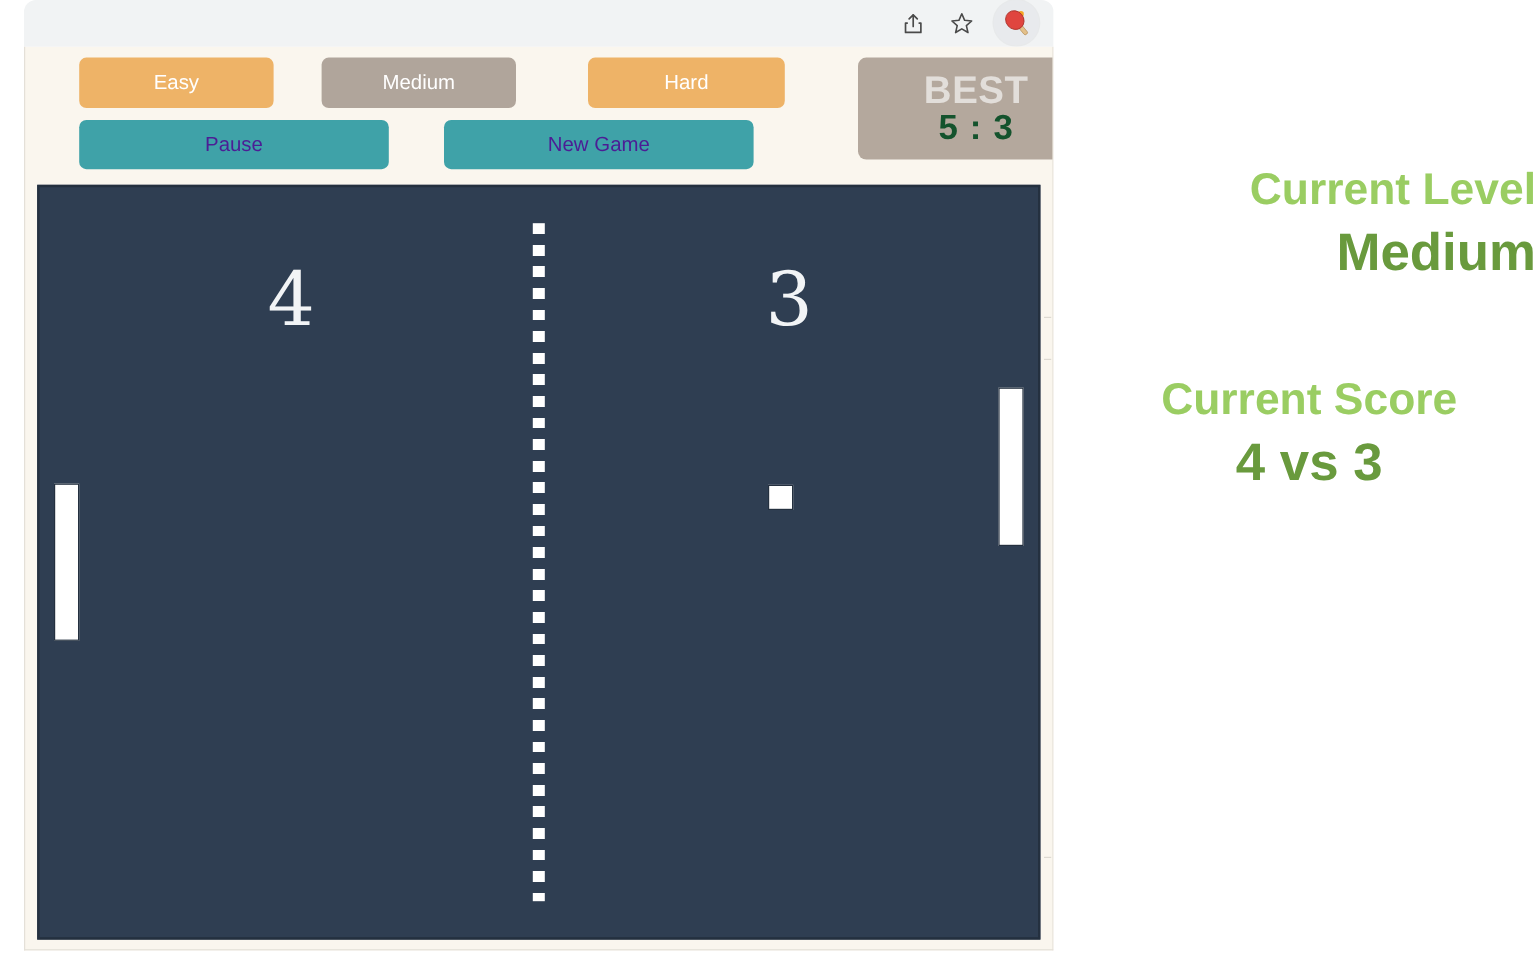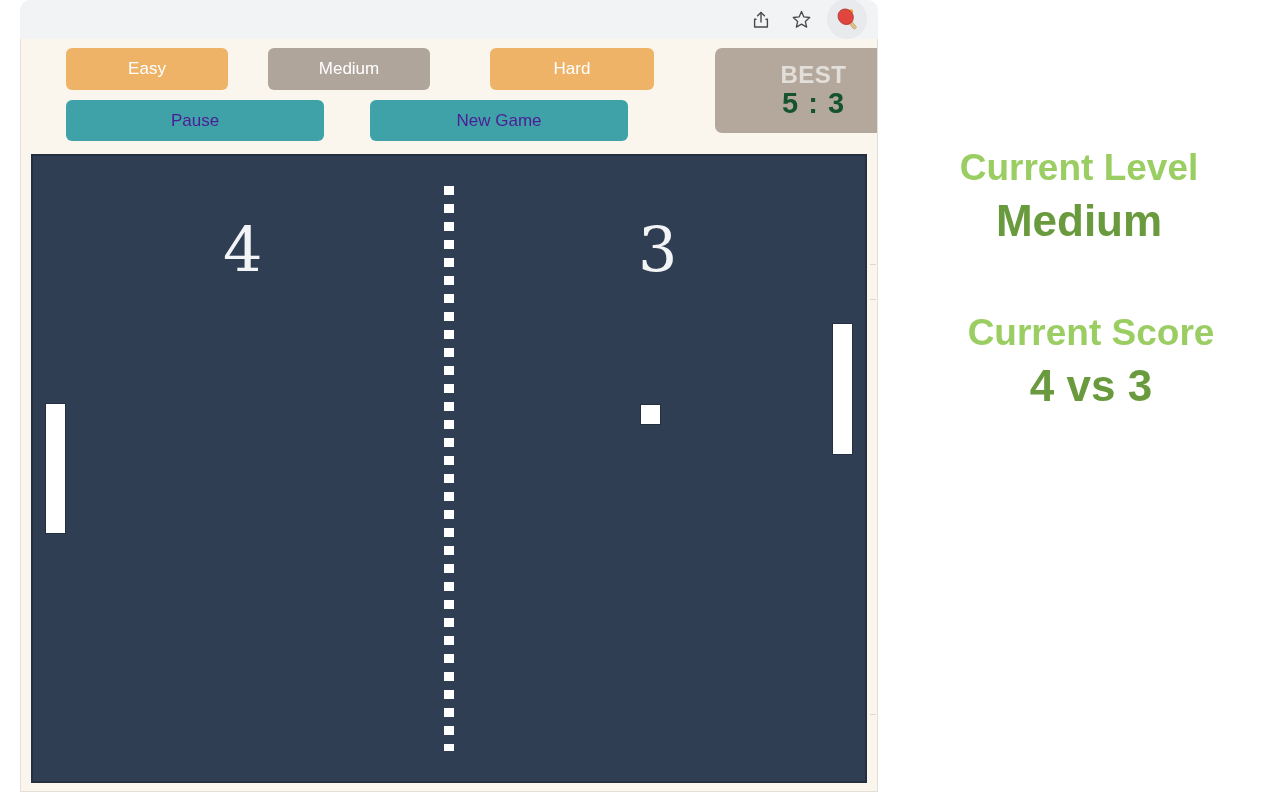--- a/index.html
+++ b/index.html
@@ -141,21 +141,21 @@
     width: 197px;
     height: 85px;
     background: #b4a89d;
     border-radius: 7px;
     display: flex;
     flex-direction: column;
     align-items: center;
     justify-content: center;
   }
   .best-label {
-    font-size: 24px;
+    font-size: 32px;
     font-weight: bold;
     color: rgba(255,255,255,0.62);
     line-height: 1.02;
     letter-spacing: 0.5px;
   }
   .best-score {
     font-size: 29px;
     font-weight: bold;
     color: #14532d;
     line-height: 1.05;
@@ -237,21 +237,21 @@
     color: #9acd62;
     line-height: 1.1;
   }
   .status-value {
     font-size: 44px;
     font-weight: bold;
     color: #699a3d;
     line-height: 1.1;
     margin-top: 8px;
   }
-  .level-block { top: 148px; }
+  .level-block { top: 138px; text-align: right; }
   .score-block { top: 313px; margin-left: 12px; }
 </style>
 </head>
 <body>
 
 <div id="root">
 
   <div class="browser-strip">
     <div class="toolbar-icons">
 

